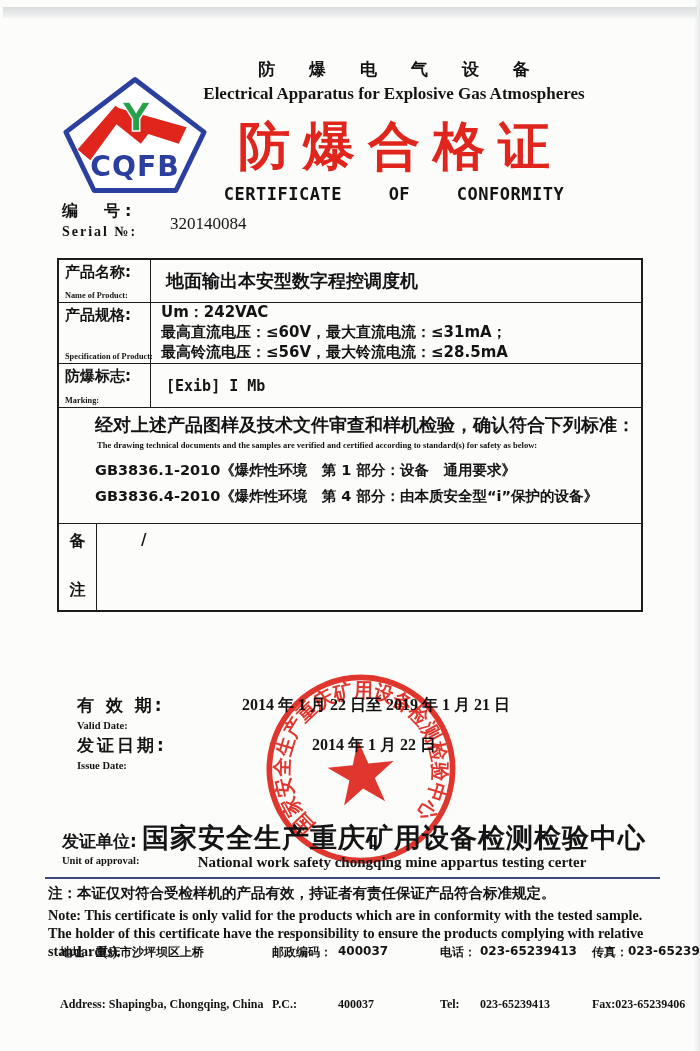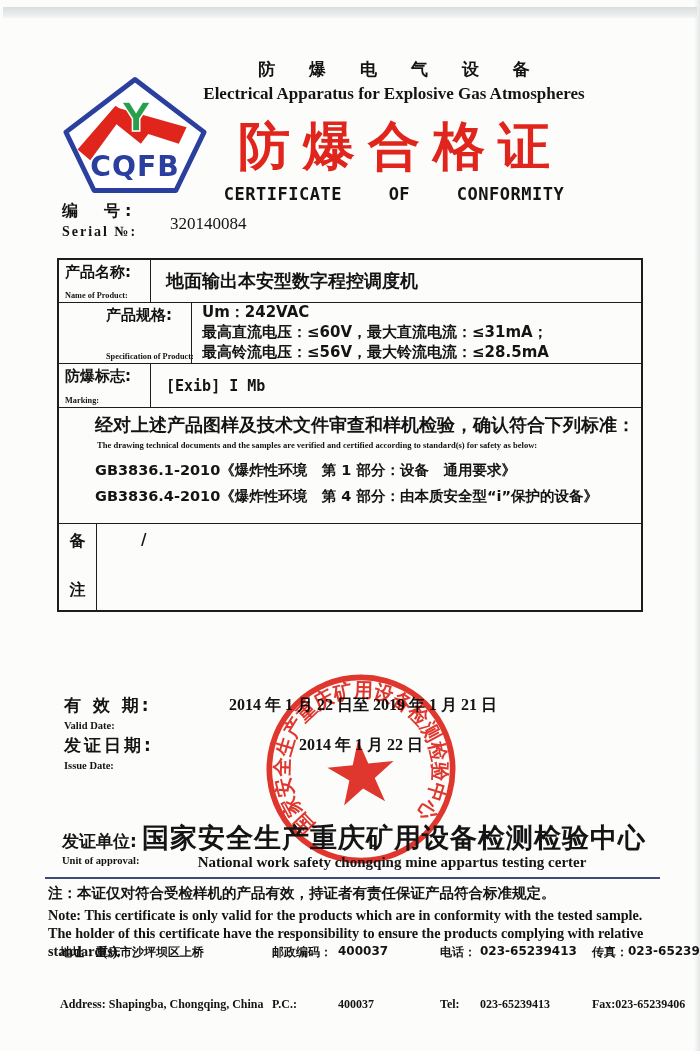--- a/index.html
+++ b/index.html
@@ -27,35 +27,35 @@
 
   
   .tbl{position:absolute;left:57px;top:258px;width:586px;border:2px solid #1d1d1d;box-sizing:border-box;}
   .tr{display:flex;border-top:1.5px solid #1d1d1d;}
   .tr:first-child{border-top:none;}
   .th{width:92px;min-width:92px;border-right:1.5px solid #1d1d1d;box-sizing:border-box;
       padding:3px 2px 2px 6px;display:flex;flex-direction:column;justify-content:space-between;}
   .th .cn{font-size:15px;font-weight:bold;white-space:nowrap;}
   .th .en{font-family:"Liberation Serif",serif;font-weight:bold;font-size:9px;white-space:nowrap;transform:scale(.92);transform-origin:left;}
   .td{flex:1;display:flex;align-items:center;padding-left:15px;font-size:18px;font-weight:bold;}
-  .h40{height:40px;} .h42{height:42px;} .h60{height:60px;padding-left:41px;} .h43{height:43px;}
+  .h40{height:40px;} .h42{height:42px;} .h60{height:60px;} .h43{height:43px;}
   .td.mono{font-family:"DejaVu Sans Mono",monospace;font-size:15px;font-weight:bold;}
   .td.spec{flex-direction:column;align-items:flex-start;justify-content:center;padding-left:10px;}
   .spec-line{font-size:15px;font-weight:bold;line-height:1.33;white-space:nowrap;}
   .statement{border-top:1.5px solid #1d1d1d;height:110px;box-sizing:content-box;padding:5px 8px 0 36px;}
   .st-cn{font-size:18px;font-weight:bold;white-space:nowrap;}
   .st-en{font-family:"Liberation Serif",serif;font-weight:bold;font-size:9px;margin:3px 0 7px 2px;white-space:nowrap;transform:scale(.95);transform-origin:left;}
   .std-line{font-size:14.5px;font-weight:bold;line-height:1.8;white-space:nowrap;}
   .remark{display:flex;border-top:1.5px solid #1d1d1d;height:86px;}
   .remark-th{width:37px;min-width:37px;border-right:1.5px solid #1d1d1d;display:flex;flex-direction:column;
              justify-content:space-between;align-items:center;padding:7px 0 9px;font-size:16px;font-weight:bold;}
   .remark-td{flex:1;padding:7px 0 0 44px;font-size:15px;font-weight:bold;}
 
   
-  .dates{position:absolute;left:64px;top:694px;width:560px;}
+  .dates{position:absolute;left:77px;top:694px;width:560px;}
   .date-row{position:relative;height:40px;}
   .date-row .cn{font-size:17px;font-weight:bold;letter-spacing:3px;white-space:nowrap;}
   .date-row .en{font-family:"Liberation Serif",serif;font-weight:bold;font-size:10.5px;margin-top:3px;}
   .date-val{position:absolute;top:1px;font-size:16px;font-weight:600;
             font-family:"Liberation Serif",serif;white-space:nowrap;}
   .date-val.valid{left:165px;} .date-val.issue{left:235px;}
 
   
   .stamp{position:absolute;left:258px;top:666px;width:206px;height:206px;
          mix-blend-mode:multiply;opacity:.92;transform:rotate(-6deg);}

